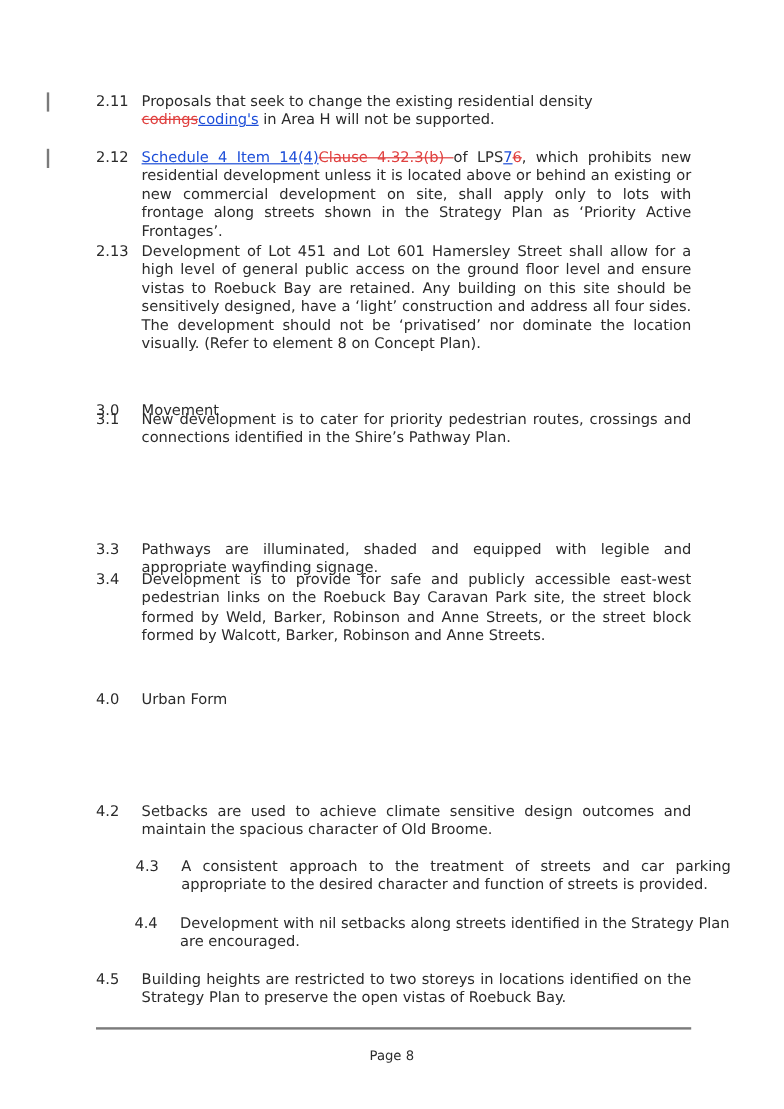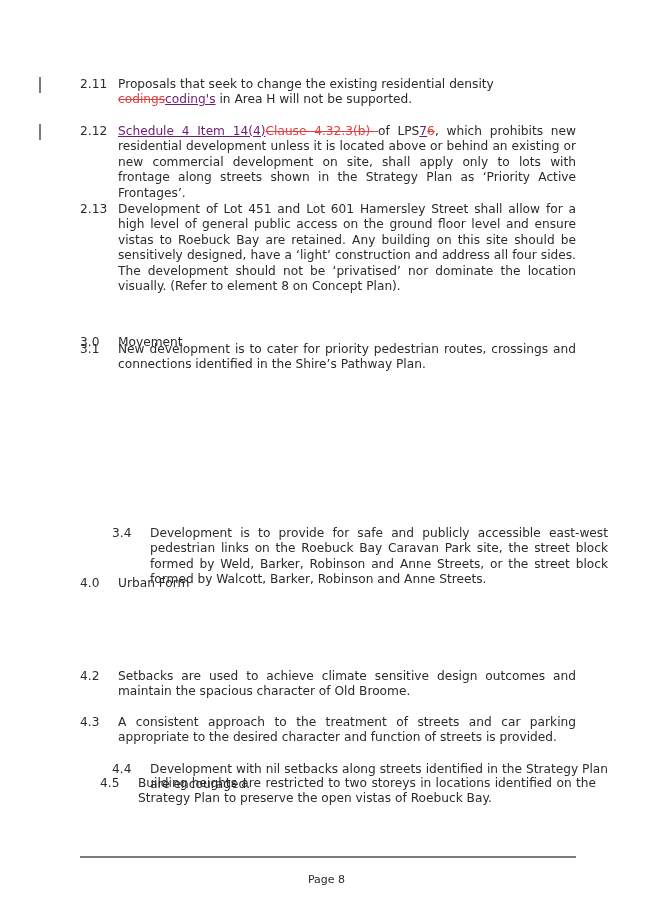--- a/index.html
+++ b/index.html
@@ -8,21 +8,21 @@
       font-family: "DejaVu Sans", sans-serif;
       color: #2b2b2b;
       font-size: 12.2px;
       line-height: 15.4px;
     }
     .page { position: absolute; left: 0; top: 0; width: 535px; height: 924px; }
     .item { position: absolute; left: 80px; width: 496px; }
     .num { position: absolute; left: 0; top: 0; width: 38px; }
     .body { margin-left: 38px; text-align: justify; }
     .body.nojust { text-align: left; }
-    .ins { color: #701a75; text-decoration: underline; }
+    .ins { color: #1d4ed8; text-decoration: underline; }
     .del { color: #e0403f; text-decoration: line-through; text-align: right; }
     .change-bar { position: absolute; left: 39px; width: 1.5px; height: 16px; background: #7a7a7a; }
     .rule { position: absolute; left: 80px; width: 496px; top: 856px; height: 1.5px; background: #7b7b7b; }
     .footer { position: absolute; left: 0; width: 653px; top: 872px; text-align: center; font-size: 11px; }
   </style>
 </head>
 <body>
 
 <div class="page">
 
@@ -48,47 +48,51 @@
     <span class="num">3.0</span>
     <div class="body nojust">Movement</div>
   </div>
 
   <div class="item" style="top:342px;">
     <span class="num">3.1</span>
     <div class="body">New development is to cater for priority pedestrian routes, crossings and connections identified in the Shire’s Pathway Plan.</div>
   </div>
 
 
+  <div class="item" style="top:451px;">
+    <span class="num">3.3</span>
+    <div class="body">Pathways are illuminated, shaded and equipped with legible and appropriate wayfinding signage.</div>
+  </div>
 
-  <div class="item" style="top:526px;margin-left:32px;">
+  <div class="item" style="top:476px;">
     <span class="num">3.4</span>
     <div class="body">Development is to provide for safe and publicly accessible east-west pedestrian links on the Roebuck Bay Caravan Park site, the street block formed by Weld, Barker, Robinson and Anne Streets, or the street block formed by Walcott, Barker, Robinson and Anne Streets.</div>
   </div>
 
   <div class="item" style="top:576px;">
     <span class="num">4.0</span>
     <div class="body nojust">Urban Form</div>
   </div>
 
 
   <div class="item" style="top:669px;">
     <span class="num">4.2</span>
     <div class="body">Setbacks are used to achieve climate sensitive design outcomes and maintain the spacious character of Old Broome.</div>
   </div>
 
-  <div class="item" style="top:715px;">
+  <div class="item" style="top:715px;margin-left:33px;">
     <span class="num">4.3</span>
     <div class="body">A consistent approach to the treatment of streets and car parking appropriate to the desired character and function of streets is provided.</div>
   </div>
 
   <div class="item" style="top:762px;margin-left:32px;">
     <span class="num">4.4</span>
     <div class="body">Development with nil setbacks along streets identified in the Strategy Plan are encouraged.</div>
   </div>
 
-  <div class="item" style="top:776px;margin-left:20px;">
+  <div class="item" style="top:809px;">
     <span class="num">4.5</span>
     <div class="body">Building heights are restricted to two storeys in locations identified on the Strategy Plan to preserve the open vistas of Roebuck Bay.</div>
   </div>
 
   <div class="rule"></div>
   <div class="footer">Page 8</div>
 </div>
 
 </body></html>

